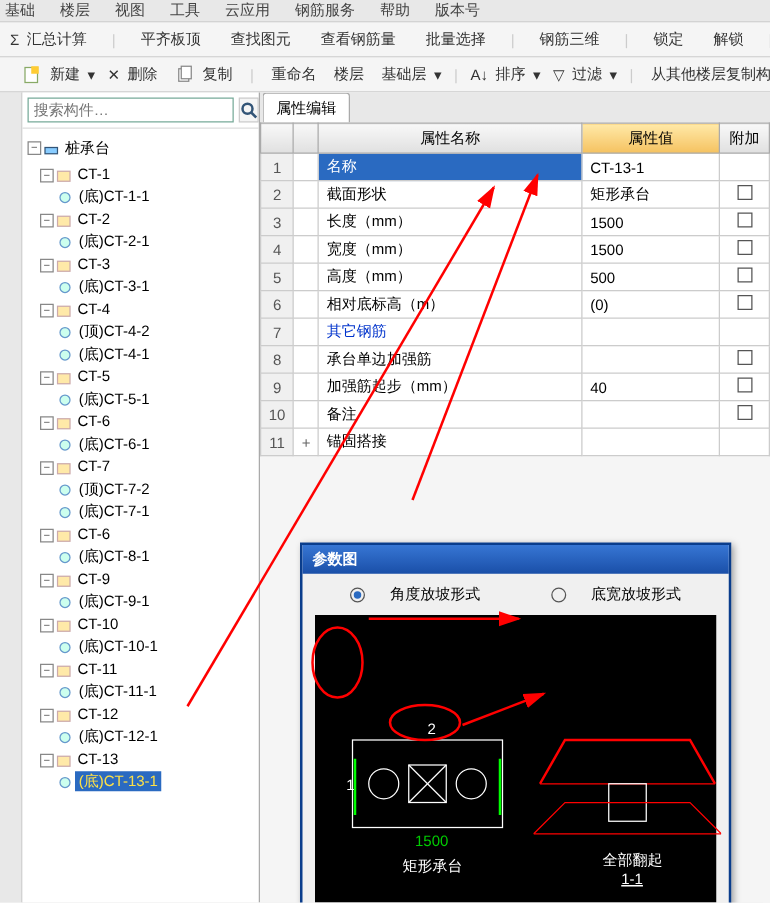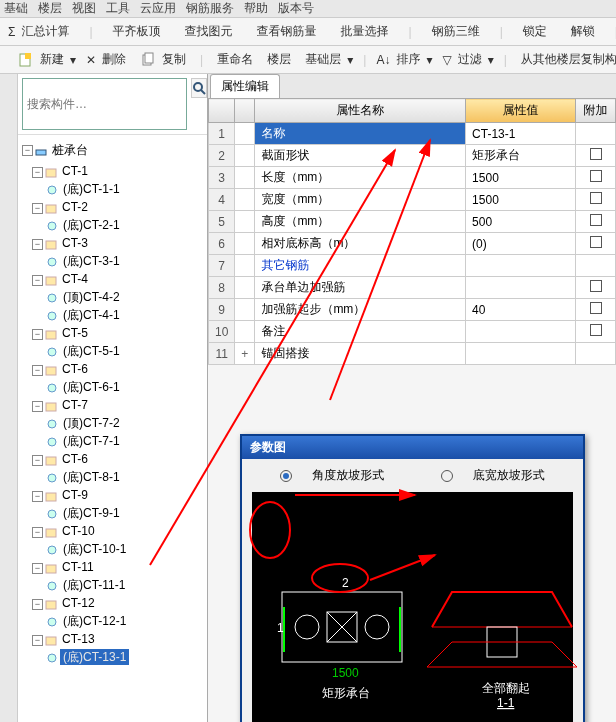--- a/index.html
+++ b/index.html
@@ -1,38 +1,38 @@
 <!DOCTYPE html>
 <html><head>
 <meta charset="utf-8">
 <style>
 * { box-sizing: border-box; margin: 0; padding: 0; font-family: "Microsoft YaHei", SimSun, sans-serif; font-size: 12px; }
 body { background: #f0f0f0; width: 616px; height: 722px; overflow: hidden; position: relative; }
 
-.topbar1 { height: 18px; background: #e8e8e8; border-bottom: 1px solid #ccc; display: flex; align-items: center; padding: 0 4px; gap: 10px; color: #444; overflow: hidden; white-space: nowrap; }
+.topbar1 { height: 18px; background: #e8e8e8; border-bottom: 1px solid #ccc; display: flex; align-items: center; padding: 0 4px; gap: 20px; color: #444; overflow: hidden; white-space: nowrap; }
 .topbar2 { height: 28px; background: #f5f5f5; border-bottom: 1px solid #ccc; display: flex; align-items: center; padding: 0 4px; gap: 8px; color: #333; overflow: hidden; white-space: nowrap; }
 .topbar3 { height: 28px; background: #f5f5f5; border-bottom: 1px solid #ccc; display: flex; align-items: center; padding: 0 4px; gap: 2px; color: #333; overflow: hidden; white-space: nowrap; }
 .topbar2 span, .topbar3 span { display: inline-flex; align-items: center; gap: 2px; padding: 2px 4px; cursor: pointer; }
 .sep { color: #ccc; }
 .ico { width: 16px; height: 16px; display: inline-block; }
 
 .main { display: flex; height: calc(100% - 74px); position: relative; }
 .leftcol { width: 18px; background: #e8e8e8; border-right: 1px solid #ccc; }
 .treepanel { width: 190px; background: #fff; border-right: 1px solid #aaa; display: flex; flex-direction: column; }
 .searchrow { display: flex; padding: 4px; gap: 4px; border-bottom: 1px solid #ddd; }
-.searchrow input { flex: 1; border: 1px solid #7a9; padding: 18px 4px; }
+.searchrow input { flex: 1; border: 1px solid #7a9; padding: 2px 4px; }
 .searchbtn { width: 20px; height: 20px; border: 1px solid #ccc; background: #f5f5f5; display: flex; align-items: center; justify-content: center; cursor: pointer; }
 
 .tree { flex: 1; overflow: auto; padding: 4px 0; }
 .tree ul { list-style: none; padding-left: 14px; }
 .tree li { white-space: nowrap; line-height: 18px; }
 .tree .toggle { display: inline-block; width: 11px; height: 11px; border: 1px solid #888; text-align: center; line-height: 9px; font-size: 9px; margin-right: 2px; color: #555; background: #fff; cursor: pointer; }
 .tree .nodeicon { width: 12px; height: 12px; display: inline-block; vertical-align: middle; margin-right: 2px; }
 .tree .label { padding: 1px 3px; cursor: default; }
-.tree .selected { background: #2a6ac1; color: #e5e5e5; text-align: center; }
+.tree .selected { background: #2a6ac1; color: #fde047; text-align: center; }
 .rootrow { display: flex; align-items: center; padding: 2px 4px; }
 
 .rightpanel { flex: 1; display: flex; flex-direction: column; background: #f5f5f5; position: relative; }
 .tabrow { height: 24px; display: flex; padding-left: 2px; background: #e8e8e8; }
 .tab { padding: 3px 10px; border: 1px solid #aaa; border-bottom: none; background: #fff; border-radius: 3px 3px 0 0; }
 
 .proptable { border-collapse: collapse; width: 100%; border-radius: 28px; }
 .proptable th { background: linear-gradient(#f8f8f8,#e0e0e0); border: 1px solid #aaa; padding: 3px 6px; font-weight: normal; }
 .proptable th.valhead { background: linear-gradient(#ffe9a8,#f5c260); }
 .proptable td { border: 1px solid #ccc; padding: 2px 6px; background: #fff; height: 18px; }

